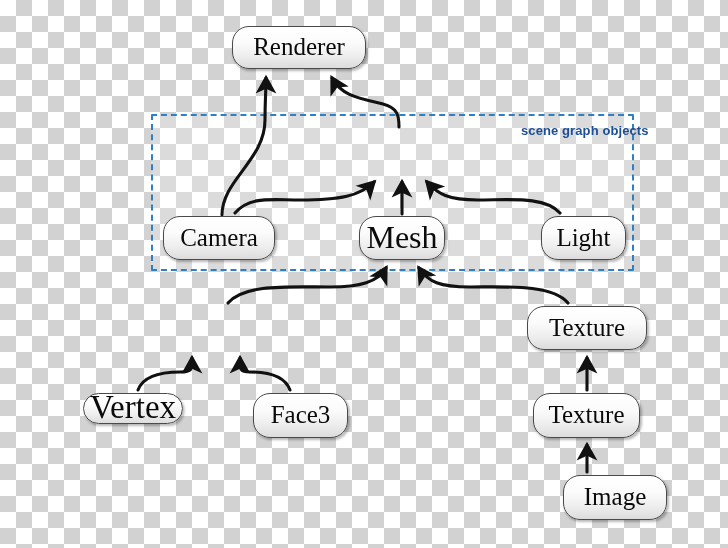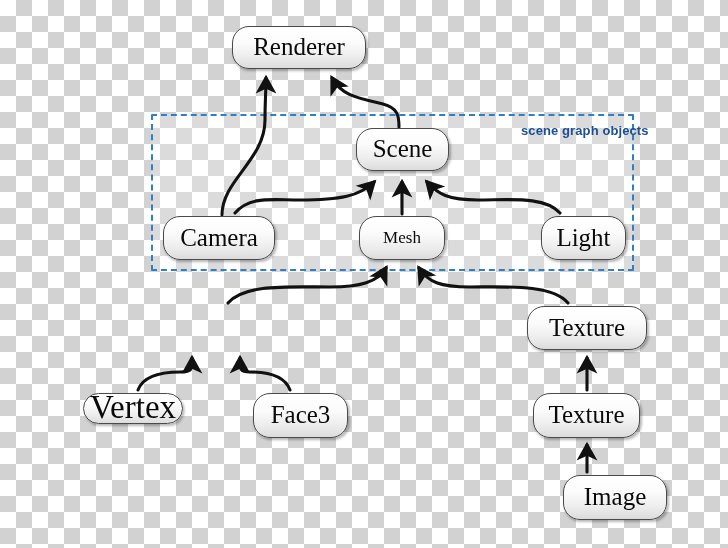--- a/index.html
+++ b/index.html
@@ -100,29 +100,26 @@
       <path d="M 587 390 L 587 358"></path>
 
       <path d="M 587 472 L 587 445"></path>
     </g>
   </svg>
 
   <div class="node" style="left:232px; top:26px; width:134px; height:43px; font-size:25px;">
     <span>Renderer</span>
   </div>
 
-  <div class="node" style="left:356px; top:128px; width:93px; height:43px; font-size:25px;">
-    <span>Scene</span>
-  </div>
 
   <div class="node" style="left:163px; top:216px; width:112px; height:44px; font-size:25px;">
     <span>Camera</span>
   </div>
 
-  <div class="node" style="left:359px; top:216px; width:86px; height:44px; font-size:17px;">
+  <div class="node" style="left:359px; top:216px; width:86px; height:44px; font-size:32px;">
     <span>Mesh</span>
   </div>
 
   <div class="node" style="left:541px; top:216px; width:85px; height:44px; font-size:25px;">
     <span>Light</span>
   </div>
 
 
   <div class="node" style="left:527px; top:306px; width:120px; height:44px; font-size:25px;">
     <span>Texture</span>

